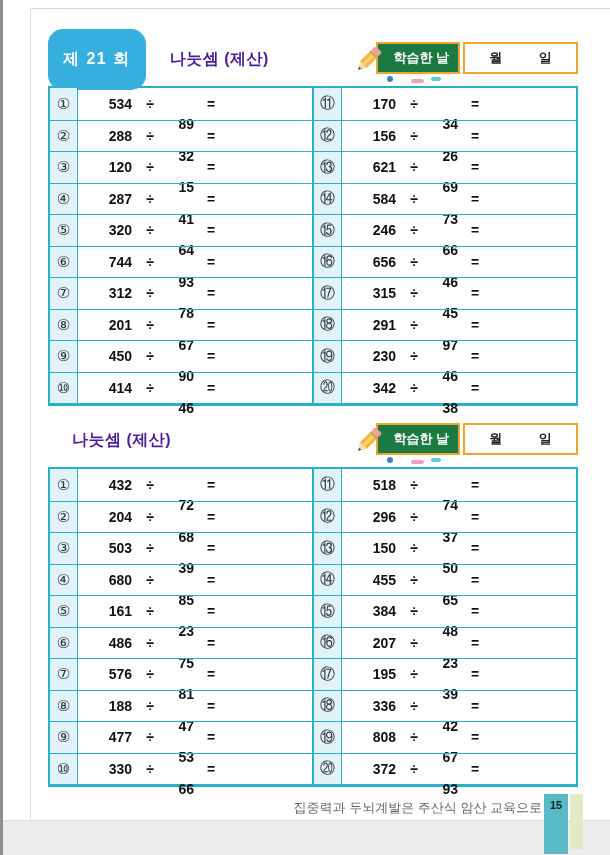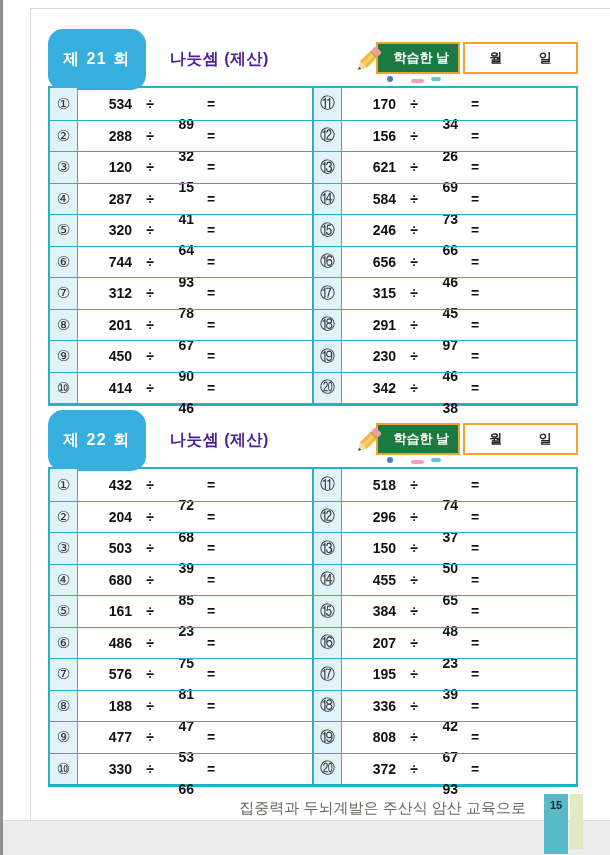--- a/index.html
+++ b/index.html
@@ -54,21 +54,21 @@
   }
   .num.mid{border-left:2px solid var(--table_cyan,#28b1c6);}
   .expr{padding-left:10px;font-weight:bold;font-size:14px;color:#111;}
   .expr .a{width:44px;text-align:right;}
   .expr .op{width:36px;text-align:center;}
   .expr .b{width:26px;text-align:right;margin-top:40px;}
   .expr .eq{margin-left:13px;}
   .sheet.second{margin-top:17px;}
 
   
-  .footer-text{position:absolute;top:799px;right:84px;font-size:15px;color:#696560;letter-spacing:0;}
+  .footer-text{position:absolute;top:799px;right:68px;font-size:13px;color:#696560;letter-spacing:0;}
   .page-box{position:absolute;left:544px;top:794px;width:24px;height:60px;background:var(--page_tab_teal,#58b9c7);z-index:3;}
   .page-num{text-align:center;font-size:11px;font-weight:bold;color:#14242a;margin-top:5px;}
   .side-strip{position:absolute;left:570px;top:794px;width:13px;height:55px;background:var(--side_strip_green,#e2eac5);z-index:3;}
 </style>
 </head>
 <body>
 
 <div class="left-edge"></div>
 <div class="margin-top-line"></div>
 <div class="margin-left-line"></div>
@@ -240,21 +240,20 @@
           <span class="a">342</span>
           <span class="op">÷</span>
           <span class="b">38</span>
           <span class="eq">=</span>
         </div>
       </div>
   </section>
 
   <section class="sheet second">
     <div class="sec-header">
-      <span class="badge">제 22 회</span>
       <div class="title">나눗셈 (제산)</div>
       <div class="header-right">
         <svg class="pencil" viewBox="0 0 36 36">
           <g transform="rotate(45 18 18)">
             <rect x="13" y="2" width="10" height="6" rx="2" fill="#ef9f9f"></rect>
             <rect x="13" y="8" width="10" height="3" fill="#caa84a"></rect>
             <rect x="13" y="11" width="10" height="14" fill="#f5b83d"></rect>
             <rect x="16.2" y="11" width="3.6" height="14" fill="#f9d06e"></rect>
             <polygon points="13,25 23,25 18,33" fill="#f7dcae"></polygon>
             <polygon points="16.4,29.6 19.6,29.6 18,33" fill="#3c4a56"></polygon>

